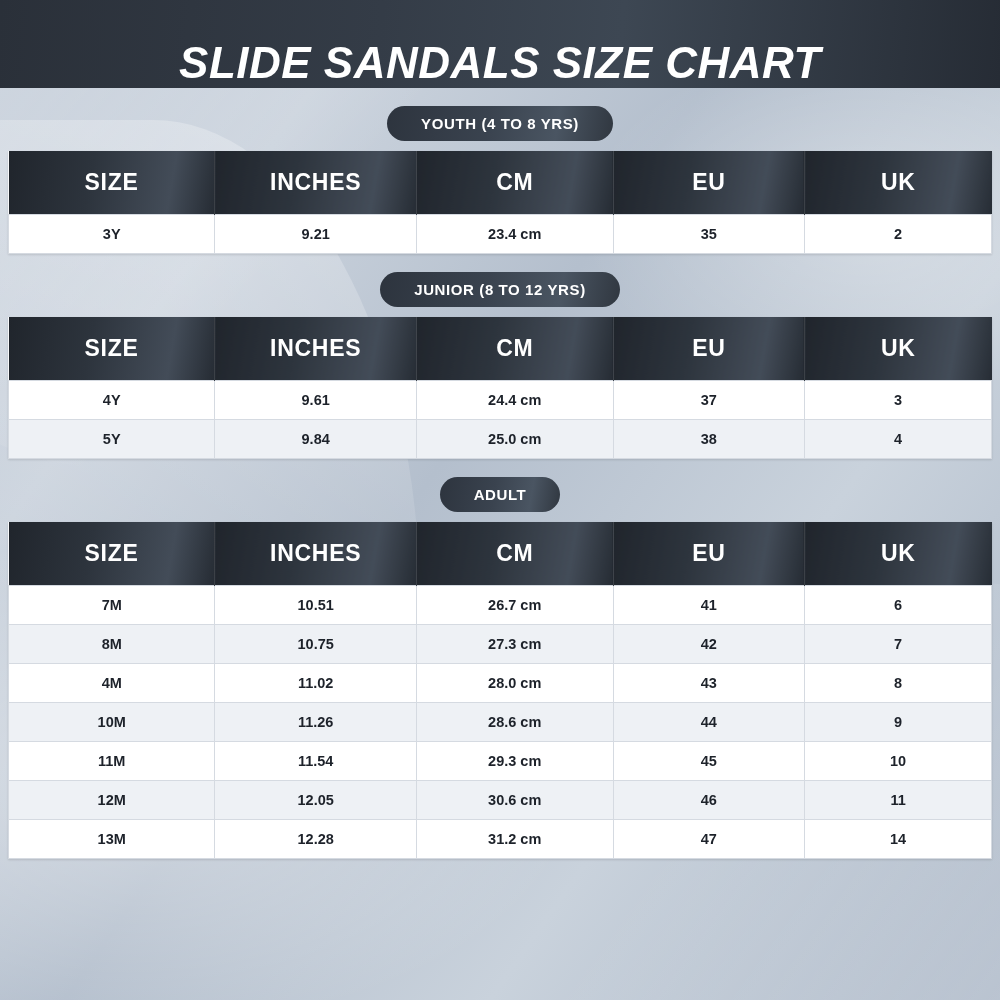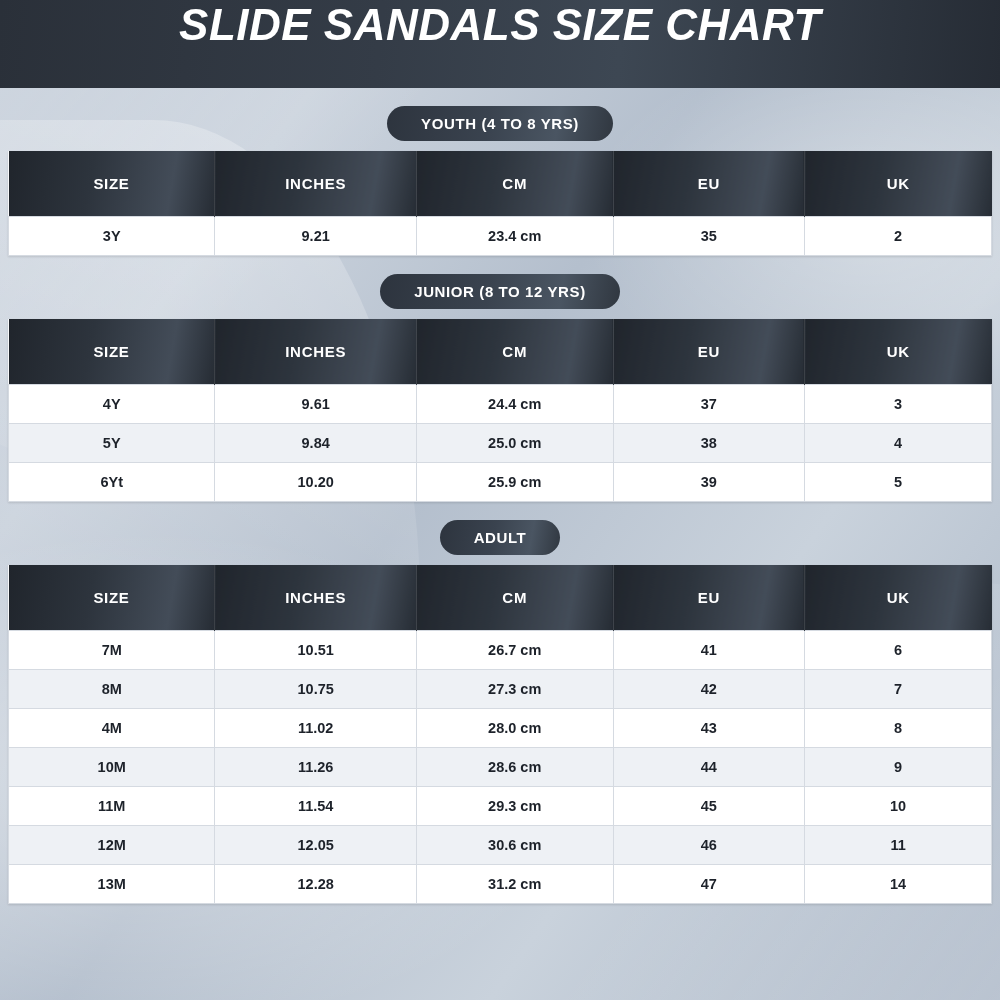--- a/index.html
+++ b/index.html
@@ -59,21 +59,21 @@
     opacity: 0.75;
     pointer-events: none;
   }
 
   
   .header {
     position: relative;
     height: 88px;
     background: linear-gradient(95deg, #2a3039 0%, #343c47 38%, #3d4753 62%, #262c35 100%);
     display: flex;
-    align-items: flex-start;
+    align-items: flex-end;
     justify-content: center;
     z-index: 3;
   }
   .header h1 {
     margin: 0;
     color: #ffffff;
     font-size: 44px;
     font-weight: bold;
     font-style: italic;
     letter-spacing: 0.5px;
@@ -111,24 +111,24 @@
     width: 984px;
     margin: 0 auto;
     border-collapse: collapse;
     table-layout: fixed;
     background: #f6f7f9;
     box-shadow: 0 1px 2px rgba(0,0,0,0.12);
   }
   thead th {
     background: linear-gradient(100deg, #20252c 0%, #2d343d 40%, #434c58 78%, #262c34 100%);
     color: #ffffff;
-    font-size: 15px;
+    font-size: 23px;
     font-weight: bold;
     letter-spacing: 0.7px;
-    padding: 24px 4px;
+    padding: 18px 4px;
     text-transform: uppercase;
     border-right: 1px solid rgba(255,255,255,0.12);
   }
   thead th:last-child { border-right: none; }
   tbody td {
     font-size: 14.5px;
     font-weight: bold;
     color: #1d222a;
     text-align: center;
     padding: 11px 4px;
@@ -220,27 +220,20 @@
                 <td>37</td>
                 <td>3</td>
               </tr>
               <tr>
                 <td>5Y</td>
                 <td>9.84</td>
                 <td>25.0 cm</td>
                 <td>38</td>
                 <td>4</td>
               </tr>
-              <tr>
-                <td>6Yt</td>
-                <td>10.20</td>
-                <td>25.9 cm</td>
-                <td>39</td>
-                <td>5</td>
-              </tr>
             </tbody>
           </table>
         </div>
         <div class="section">
           <div class="pill-wrap">
             <div class="pill">ADULT</div>
           </div>
           <table>
             <colgroup>
               <col class="col-size">

